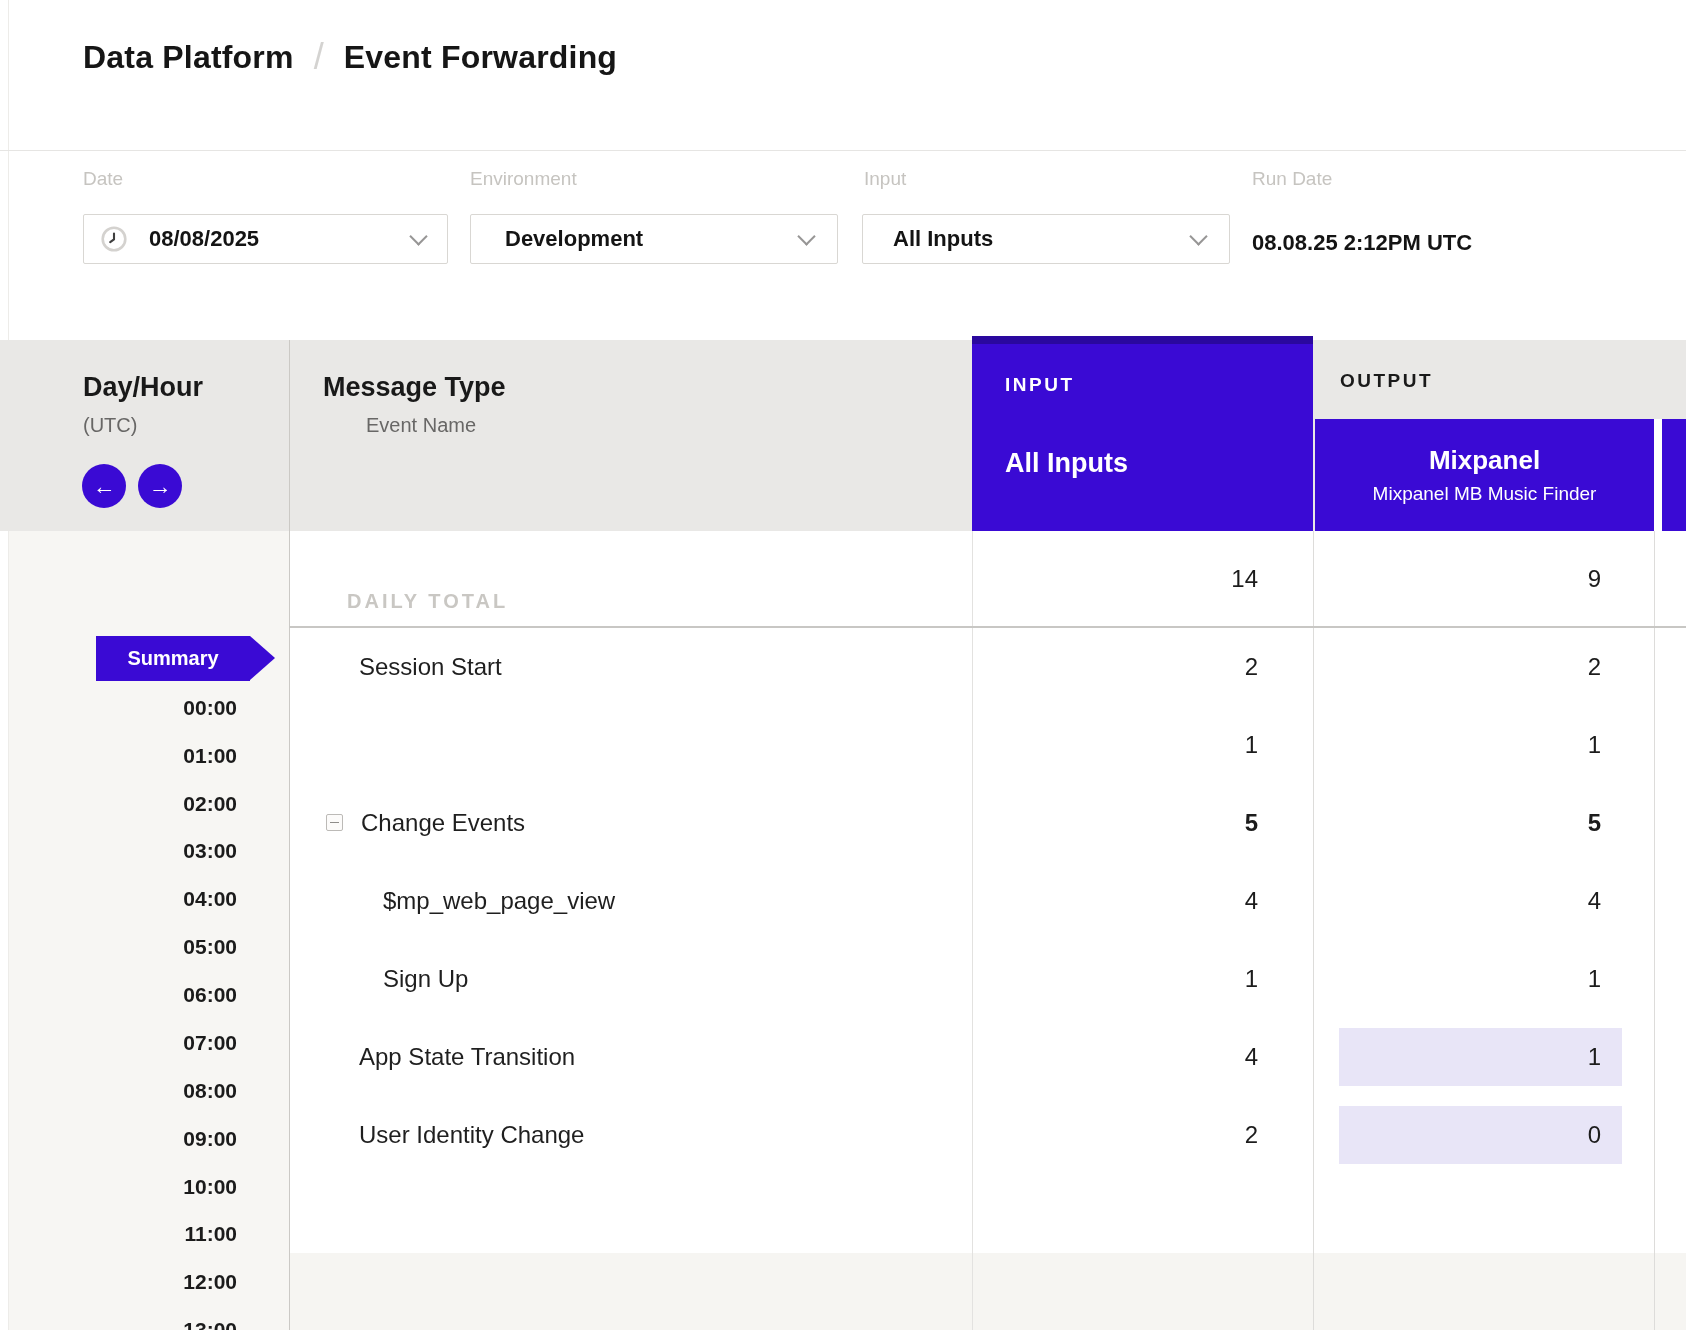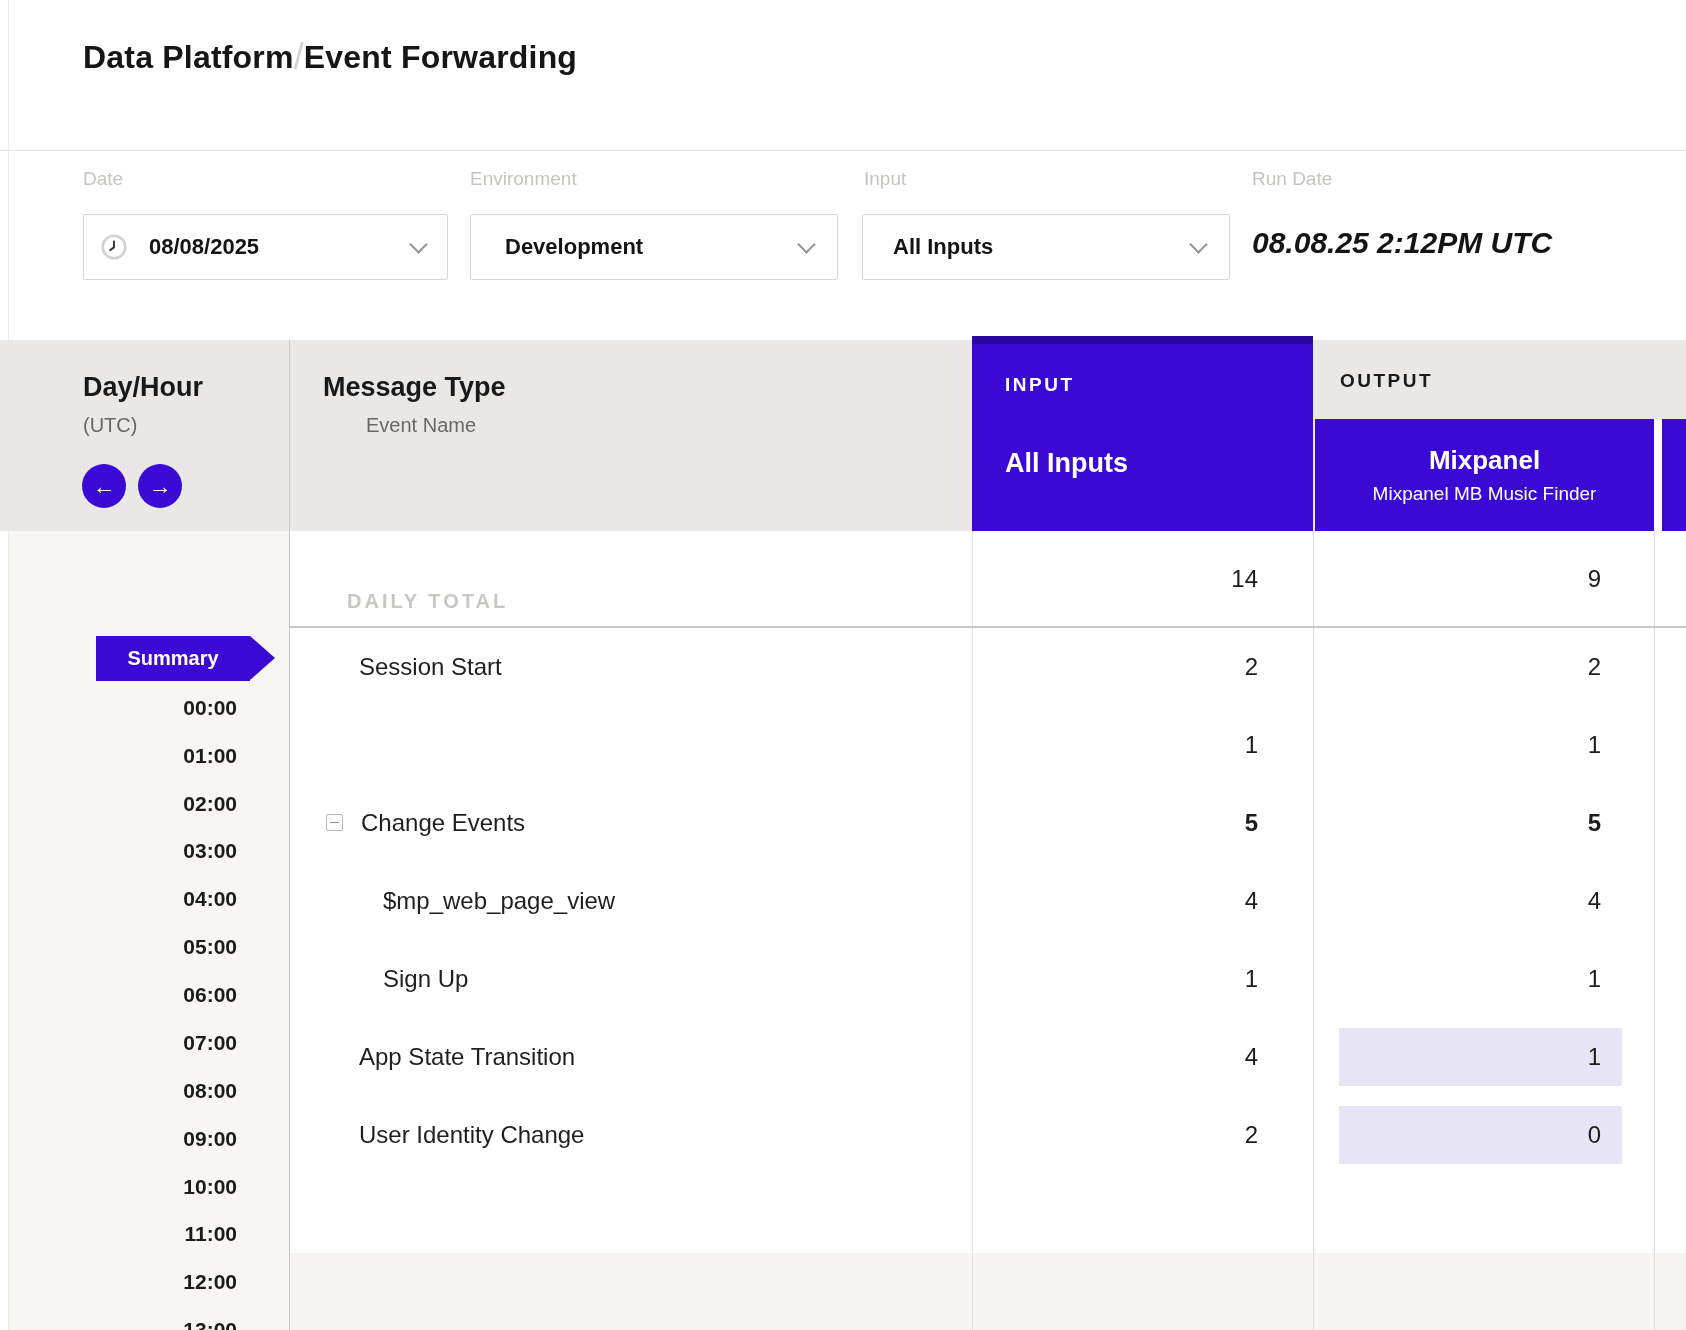--- a/index.html
+++ b/index.html
@@ -5,39 +5,39 @@
   * { margin:0; padding:0; box-sizing:border-box; }
   html,body { background:#ffffff; }
   body { font-family:"Liberation Sans","DejaVu Sans",sans-serif; color:#1c1c1c; }
   #screen {
     position:relative; width:1686px; height:1330px; overflow:hidden; background:#fff;
   }
   .abs { position:absolute; }
 
   
   .left-hairline { left:8px; top:0; width:1px; height:1330px; background:#edece9; }
-  .breadcrumb { left:83px; top:36px; display:flex; align-items:center; }
+  .breadcrumb { left:83px; top:36px; display:flex; align-items:center; gap:20px; }
   .crumb { font-size:32px; font-weight:700; color:#161616; letter-spacing:.2px; }
   .crumb-sep { font-size:36px; color:#d4d3d1; font-weight:400; }
   .header-divider { left:0; top:150px; width:1686px; height:1px; background:#e6e5e3; }
 
   
   .flabel { top:168px; height:24px; font-size:19px; color:#c6c4c0; }
   .fbox {
-    top:214px; height:66px; background:#fff; border:1px solid #d9d7d3; border-radius:2px;
+    top:214px; height:50px; background:#fff; border:1px solid #d9d7d3; border-radius:2px;
     display:flex; align-items:center;
   }
   .fbox .val { font-size:22px; font-weight:700; color:#141414; }
   .chev {
     width:13px; height:13px; border-right:2.5px solid #979695; border-bottom:2.5px solid #979695;
     transform:rotate(45deg); margin-top:-5px; flex:none;
   }
   .spacer { flex:1; }
   .rundate-val { left:1252px; top:214px; height:57px; display:flex; align-items:center;
-    font-size:30px; font-weight:700; color:#141414;font-style:italic; }
+    font-size:22px; font-weight:700; color:#141414; }
 
   
   .band { left:0; top:340px; width:1686px; height:191px; background:#e9e8e6; }
   .band-title { font-size:27px; font-weight:700; color:#191919; }
   .band-sub { font-size:20px; color:#686766; }
   .nav-circle {
     width:44px; height:44px; border-radius:50%; background:var(--purple,#3a0ad4);
     display:flex; align-items:center; justify-content:center;
     color:#fff; font-size:23px; line-height:1; cursor:pointer;
   }

